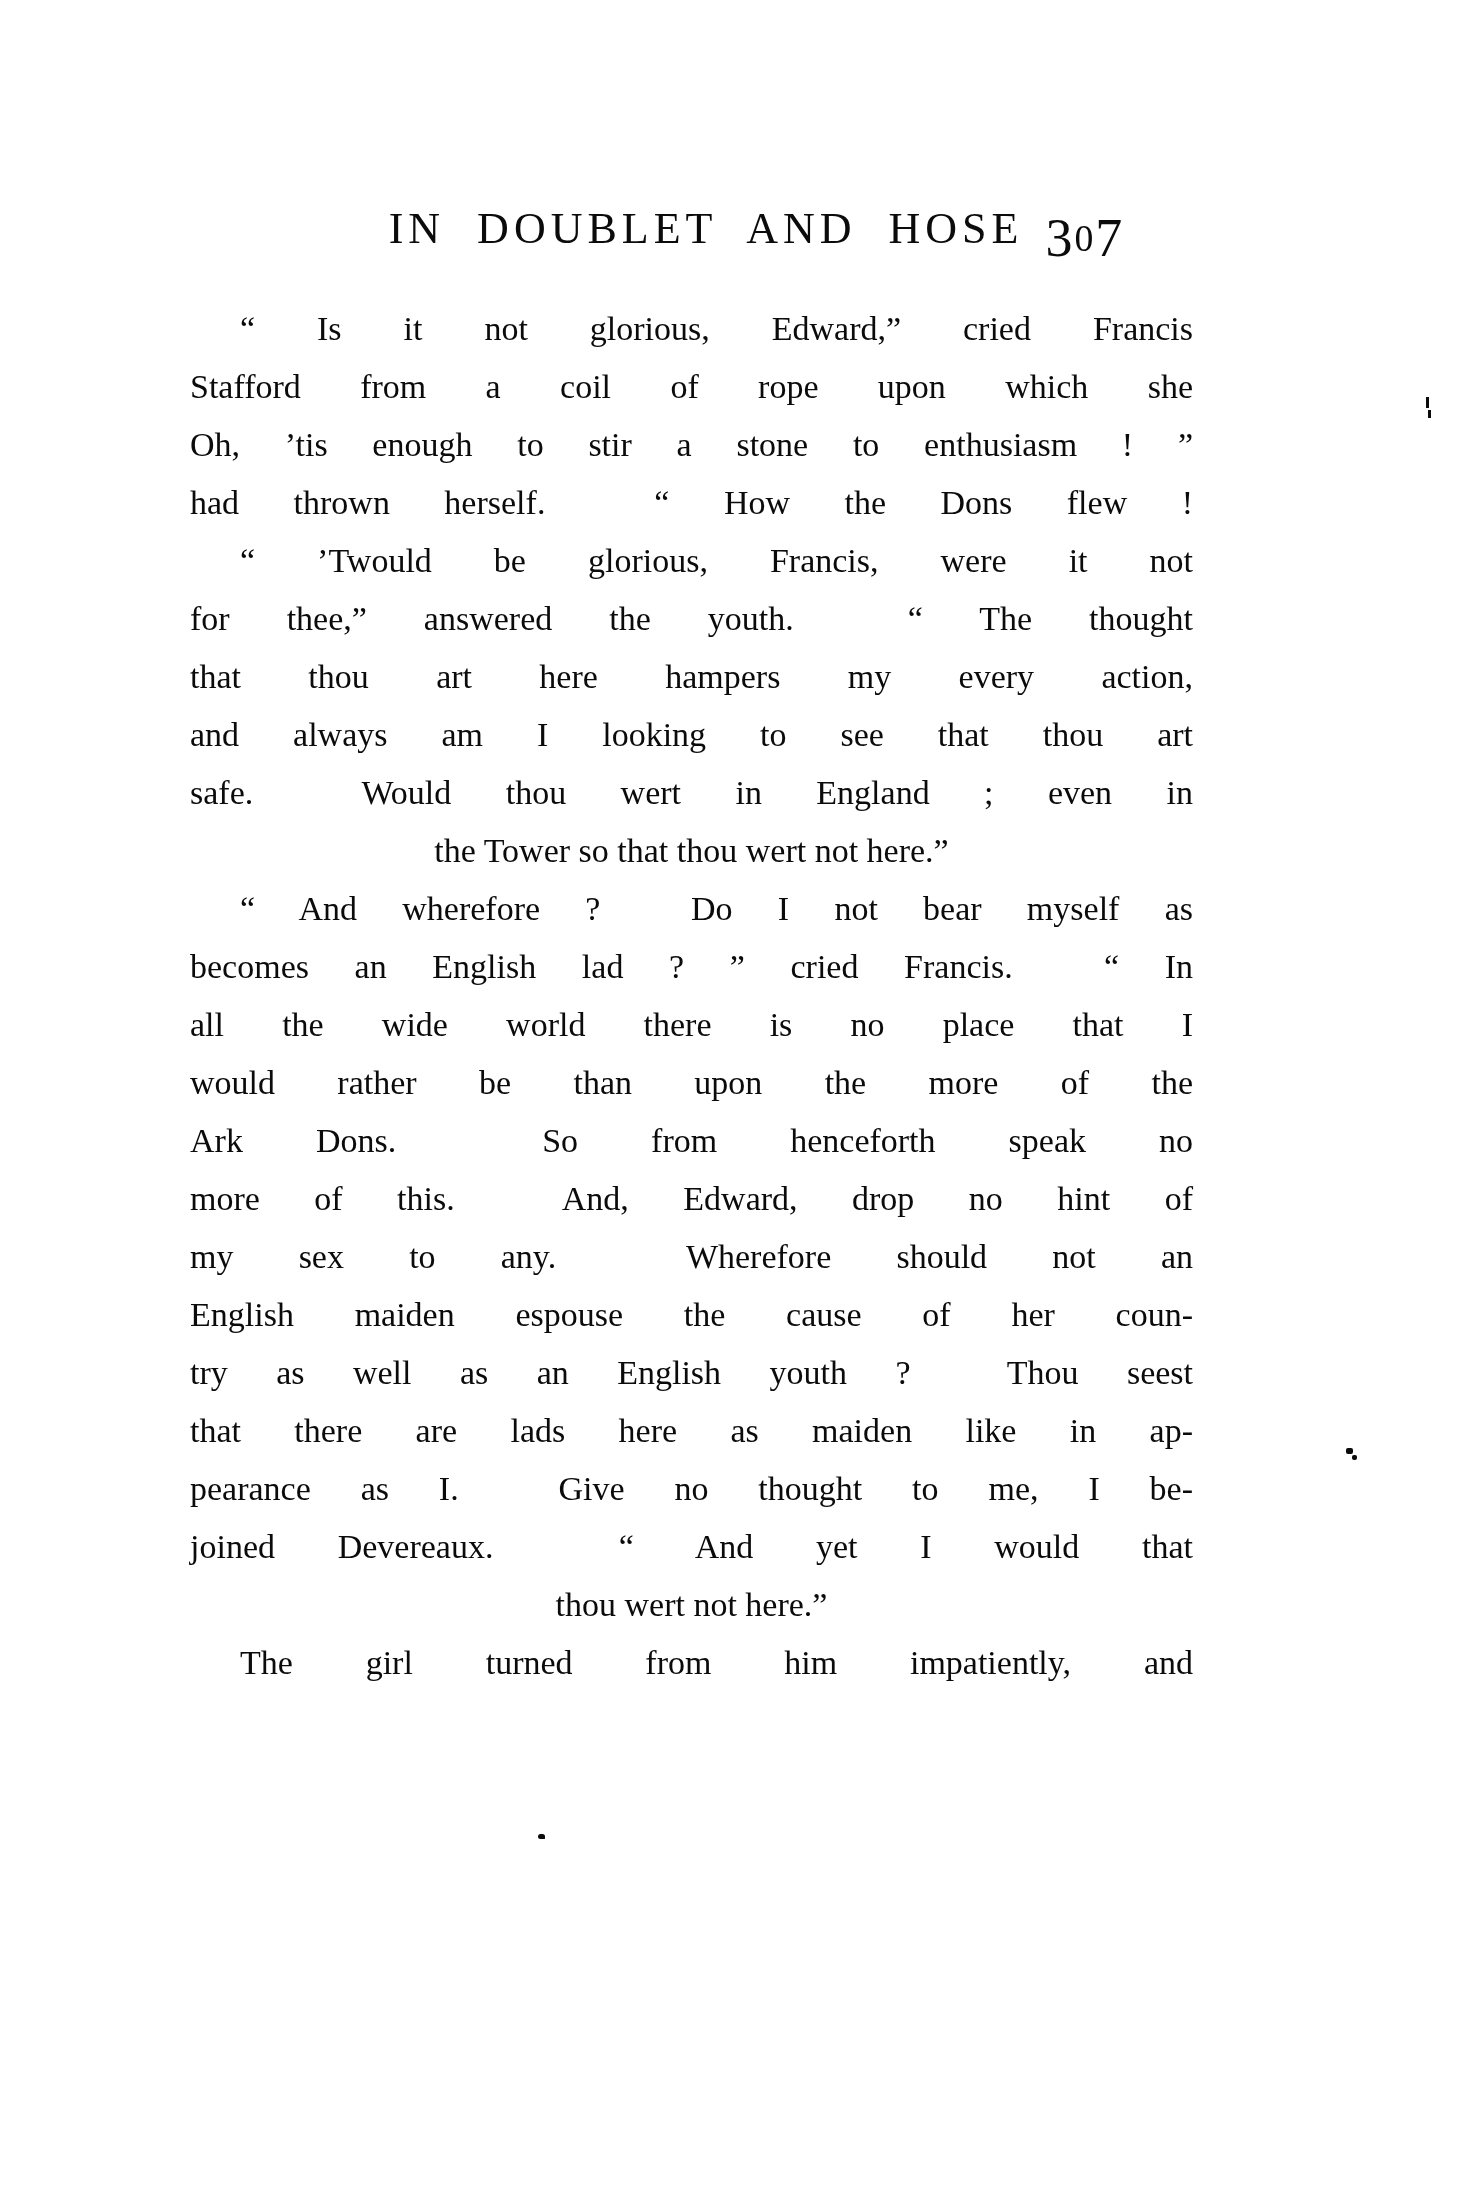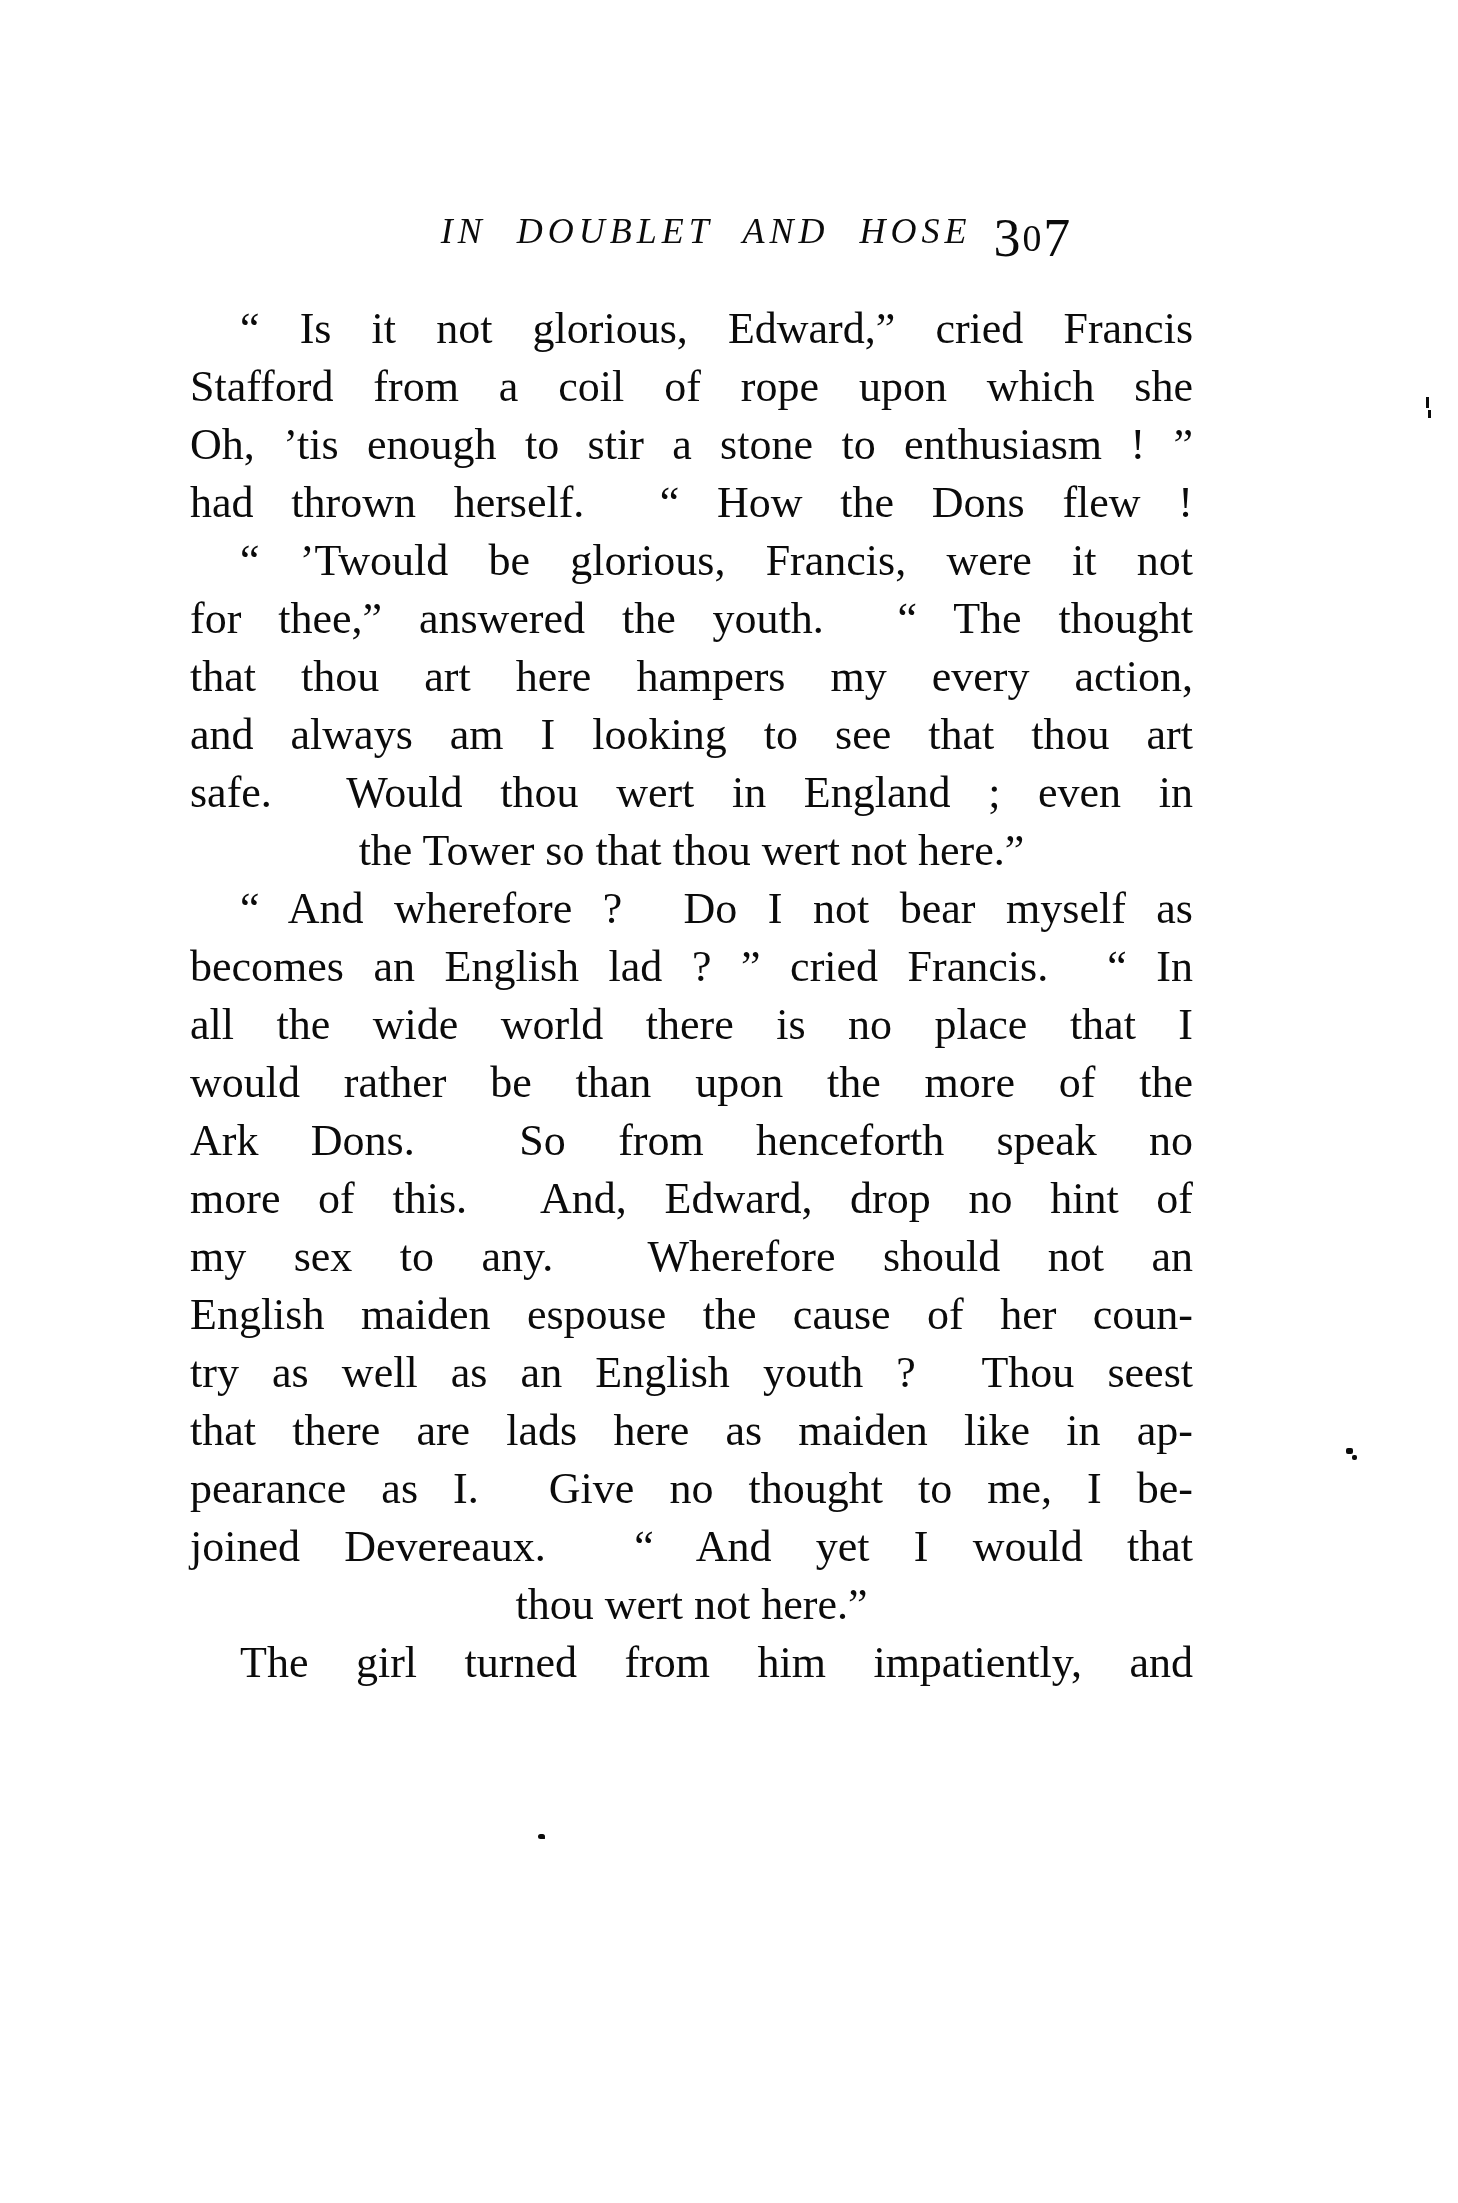--- a/index.html
+++ b/index.html
@@ -25,42 +25,41 @@
     text-align: center;
     white-space: nowrap;
     line-height: 58px;
   }
   .header-inner {
     position: relative;
     left: 65px;
     display: inline-block;
   }
   .header-title {
-    font-style: italic;
-    font-size: 36px;
+    font-size: 44px;
     letter-spacing: 5px;
     word-spacing: 16px;
   }
   .page-number {
     font-style: normal;
     font-size: 54px;
     letter-spacing: 2px;
     display: inline-block;
     transform: translateY(8px);
     margin-left: 18px;
   }
   .page-number .os-small { font-size: 0.70em; }
   .page-number .os-desc  { display: inline-block; transform: translateY(0.10em); }
   
   .page-body {
     position: absolute;
     left: 190px;
     top: 300px;
     width: 1003px;
-    font-size: 44px;
+    font-size: 34px;
     line-height: 58px;
   }
   .para { margin: 0; }
   .line {
     white-space: pre-wrap;   
     text-align: center;
   }
   .line.full {
     text-align: justify;
     text-align-last: justify;

